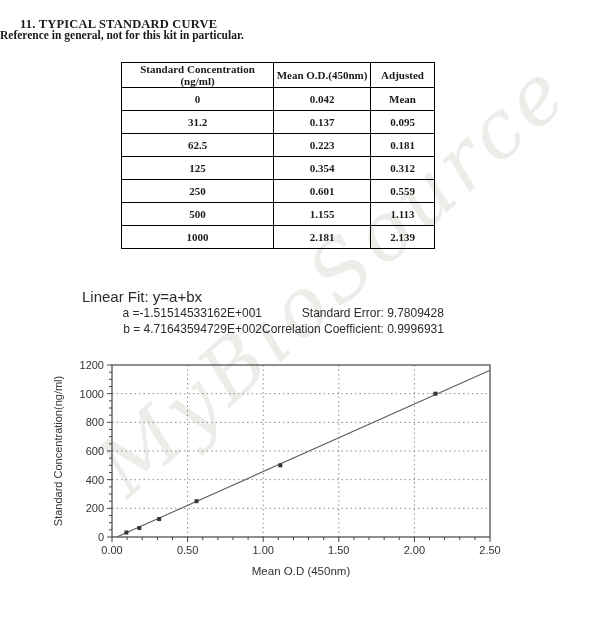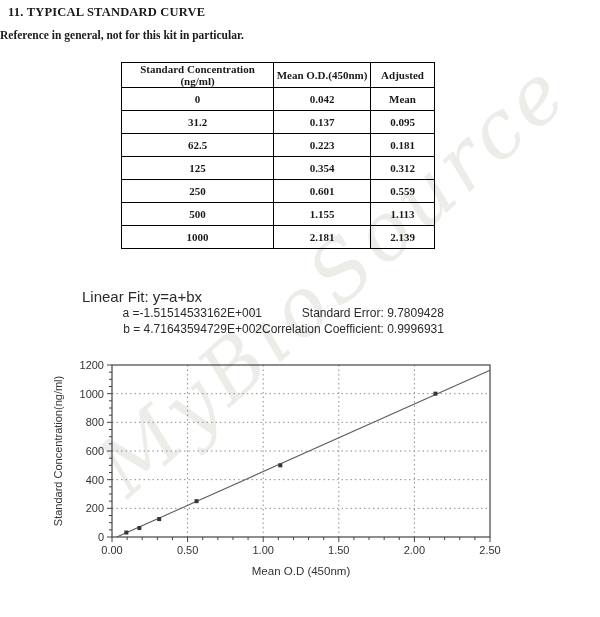--- a/index.html
+++ b/index.html
@@ -11,21 +11,21 @@
   
   .watermark{
     position:absolute;left:40px;top:252px;width:540px;z-index:0;
     text-align:center;transform:rotate(-42deg);transform-origin:center;
     font-family:"DejaVu Serif", serif;font-style:italic;
     font-size:80px;letter-spacing:5px;color:#cfcfc6;opacity:.38;
     white-space:nowrap;pointer-events:none;
   }
   
   .title{
-    position:absolute;left:8px;top:5px;margin:0;
+    position:absolute;left:8px;top:5px;margin:12px;
     font-size:12.5px;font-weight:bold;letter-spacing:.2px;
   }
   .subtitle{
     position:absolute;left:0;top:29px;width:588px;text-align:left;
     font-size:11.5px;font-weight:bold;
   }
   
   table.std-table{
     position:absolute;left:121px;top:62px;border-collapse:collapse;
     font-size:11px;background:transparent;

